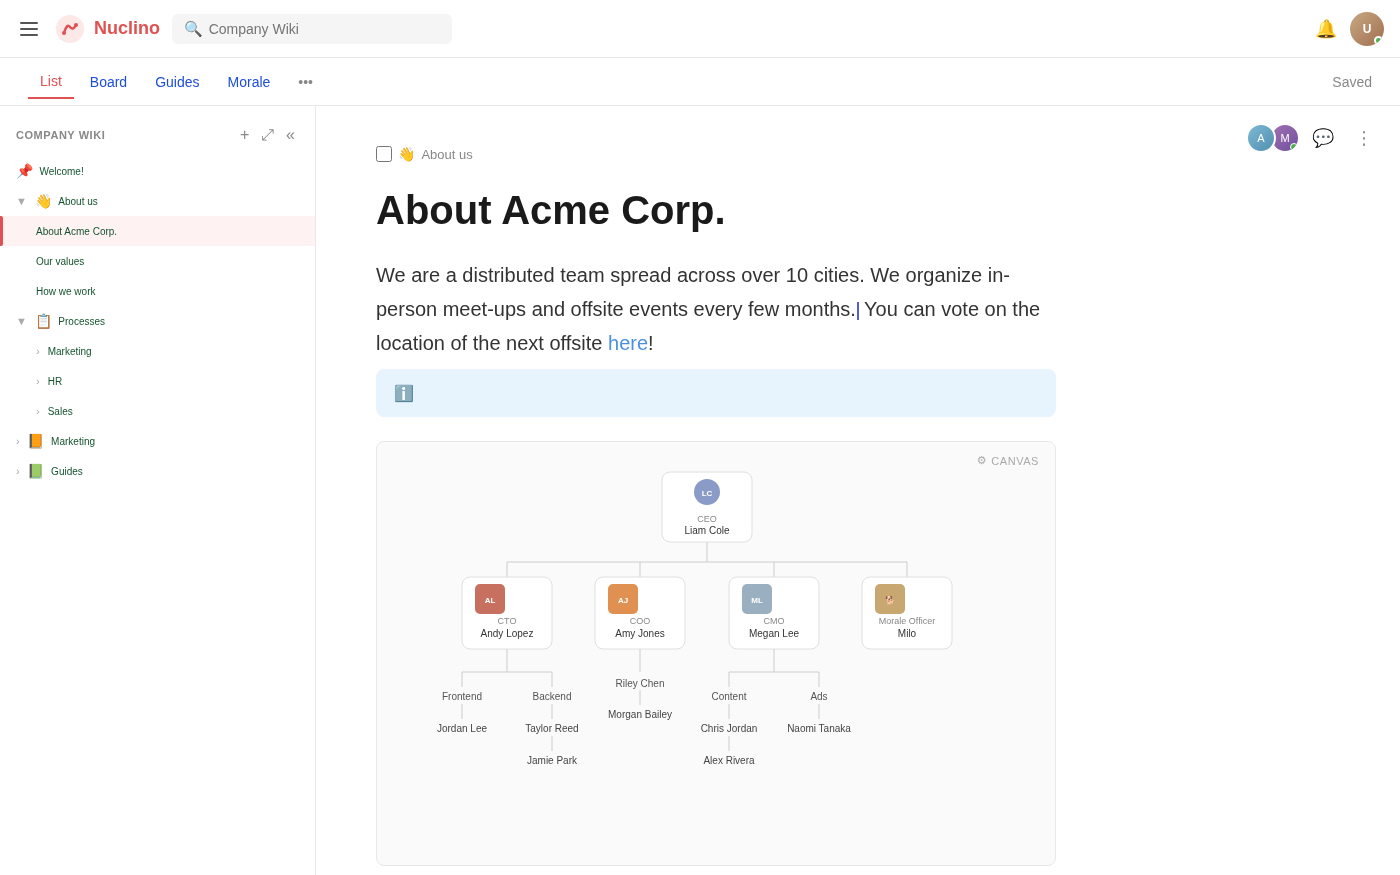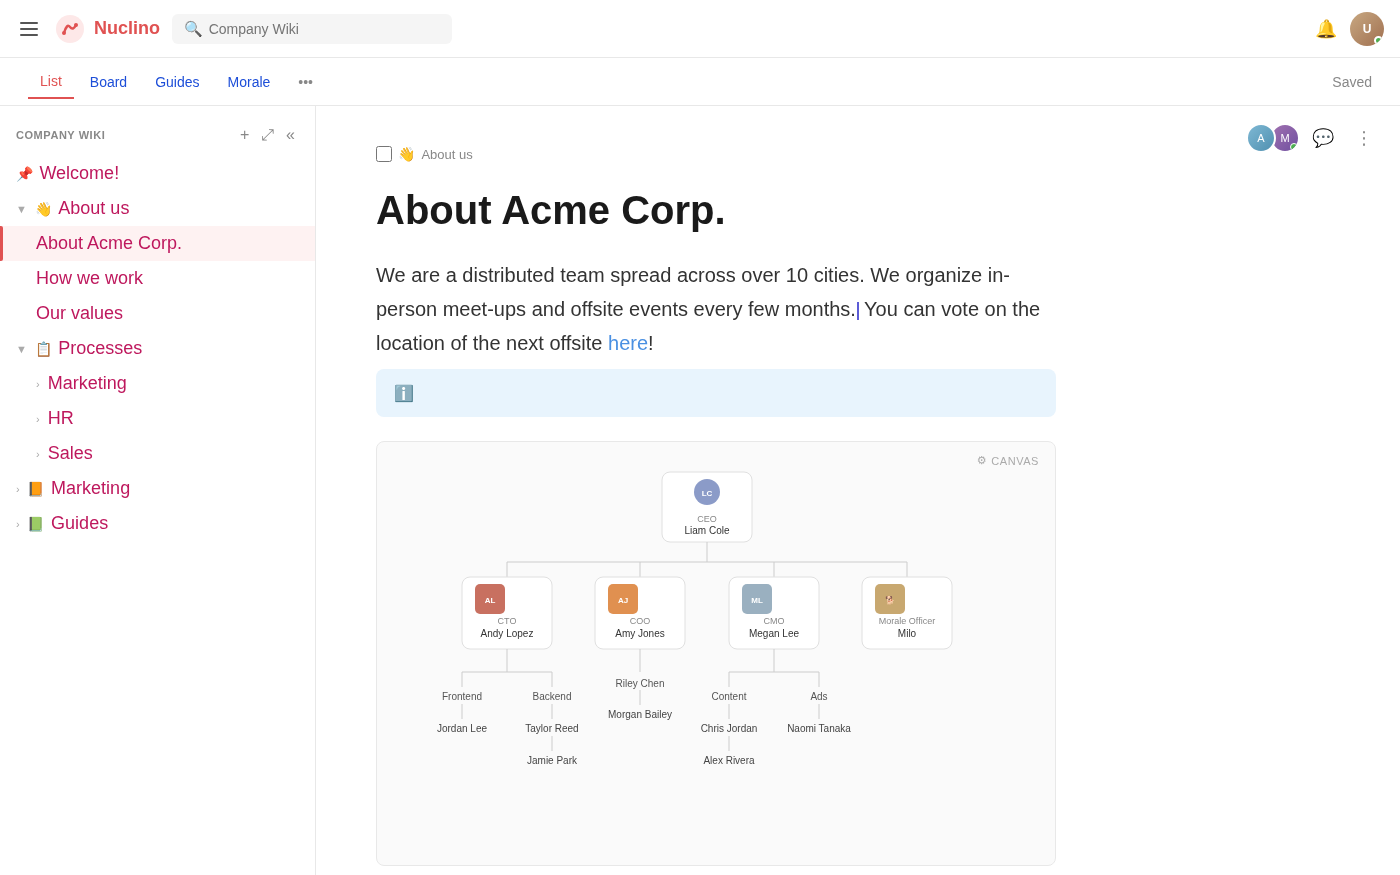--- a/index.html
+++ b/index.html
@@ -39,21 +39,21 @@
     .sidebar { width: 316px; min-width: 316px; border-right: 1px solid #e8e8e8; overflow-y: auto; padding-top: 8px; }
     .sidebar-header { display: flex; align-items: center; padding: 8px 16px; gap: 8px; }
     .sidebar-title { font-size: 11px; font-weight: 600; color: #888; letter-spacing: 0.05em; text-transform: uppercase; flex: 1; }
     .sidebar-actions { display: flex; gap: 4px; }
     .sidebar-action { cursor: pointer; color: #888; padding: 4px; border-radius: 4px; font-size: 16px; }
 
     .sidebar-item { display: flex; align-items: center; padding: 7px 16px; cursor: pointer; gap: 6px; position: relative; }
     .sidebar-item.active { background: #fef2f2; }
     .sidebar-item.active::before { content: ''; position: absolute; left: 0; top: 0; bottom: 0; width: 3px; background: #e05252; border-radius: 0 2px 2px 0; }
     .sidebar-item-icon { font-size: 14px; }
-    .sidebar-item-label { flex: 1; font-size: 18px; color: #be185d; }
+    .sidebar-item-label { flex: 1; font-size: 10px; color: #14532d; }
     .sidebar-item-checkbox { width: 16px; height: 16px; border: 1px solid #ddd; border-radius: 3px; opacity: 0; }
     .sidebar-chevron { color: #aaa; font-size: 11px; margin-right: 2px; }
     .sidebar-child { padding-left: 36px; }
 
     
     .main { flex: 1; overflow-y: auto; padding: 40px 60px; position: relative; }
     .breadcrumb { display: flex; align-items: center; gap: 6px; font-size: 13px; color: #888; margin-bottom: 24px; }
     .breadcrumb-emoji { font-size: 14px; }
     .doc-title { font-size: 40px; font-weight: 700; color: #1a1a1a; margin-bottom: 24px; line-height: 1.2; }
     .doc-body { font-size: 20px; line-height: 1.7; color: #333; margin-bottom: 9px; max-width: 680px; }
@@ -148,26 +148,26 @@
       <span class="sidebar-item-label">About us</span>
       <input type="checkbox" class="sidebar-item-checkbox" style="">
     </div>
 
     <div class="sidebar-item sidebar-child active">
       <span class="sidebar-item-label">About Acme Corp.</span>
       <input type="checkbox" class="sidebar-item-checkbox" style="">
     </div>
 
     <div class="sidebar-item sidebar-child">
+      <span class="sidebar-item-label">Our values</span>
+      <input type="checkbox" class="sidebar-item-checkbox" style="">
+    </div>
+
+    <div class="sidebar-item sidebar-child">
       <span class="sidebar-item-label">How we work</span>
-      <input type="checkbox" class="sidebar-item-checkbox" style="">
-    </div>
-
-    <div class="sidebar-item sidebar-child">
-      <span class="sidebar-item-label">Our values</span>
       <input type="checkbox" class="sidebar-item-checkbox" style="">
     </div>
 
     <div class="sidebar-item">
       <span class="sidebar-chevron">▼</span>
       <span class="sidebar-item-icon">📋</span>
       <span class="sidebar-item-label">Processes</span>
       <input type="checkbox" class="sidebar-item-checkbox" style="">
     </div>
 

